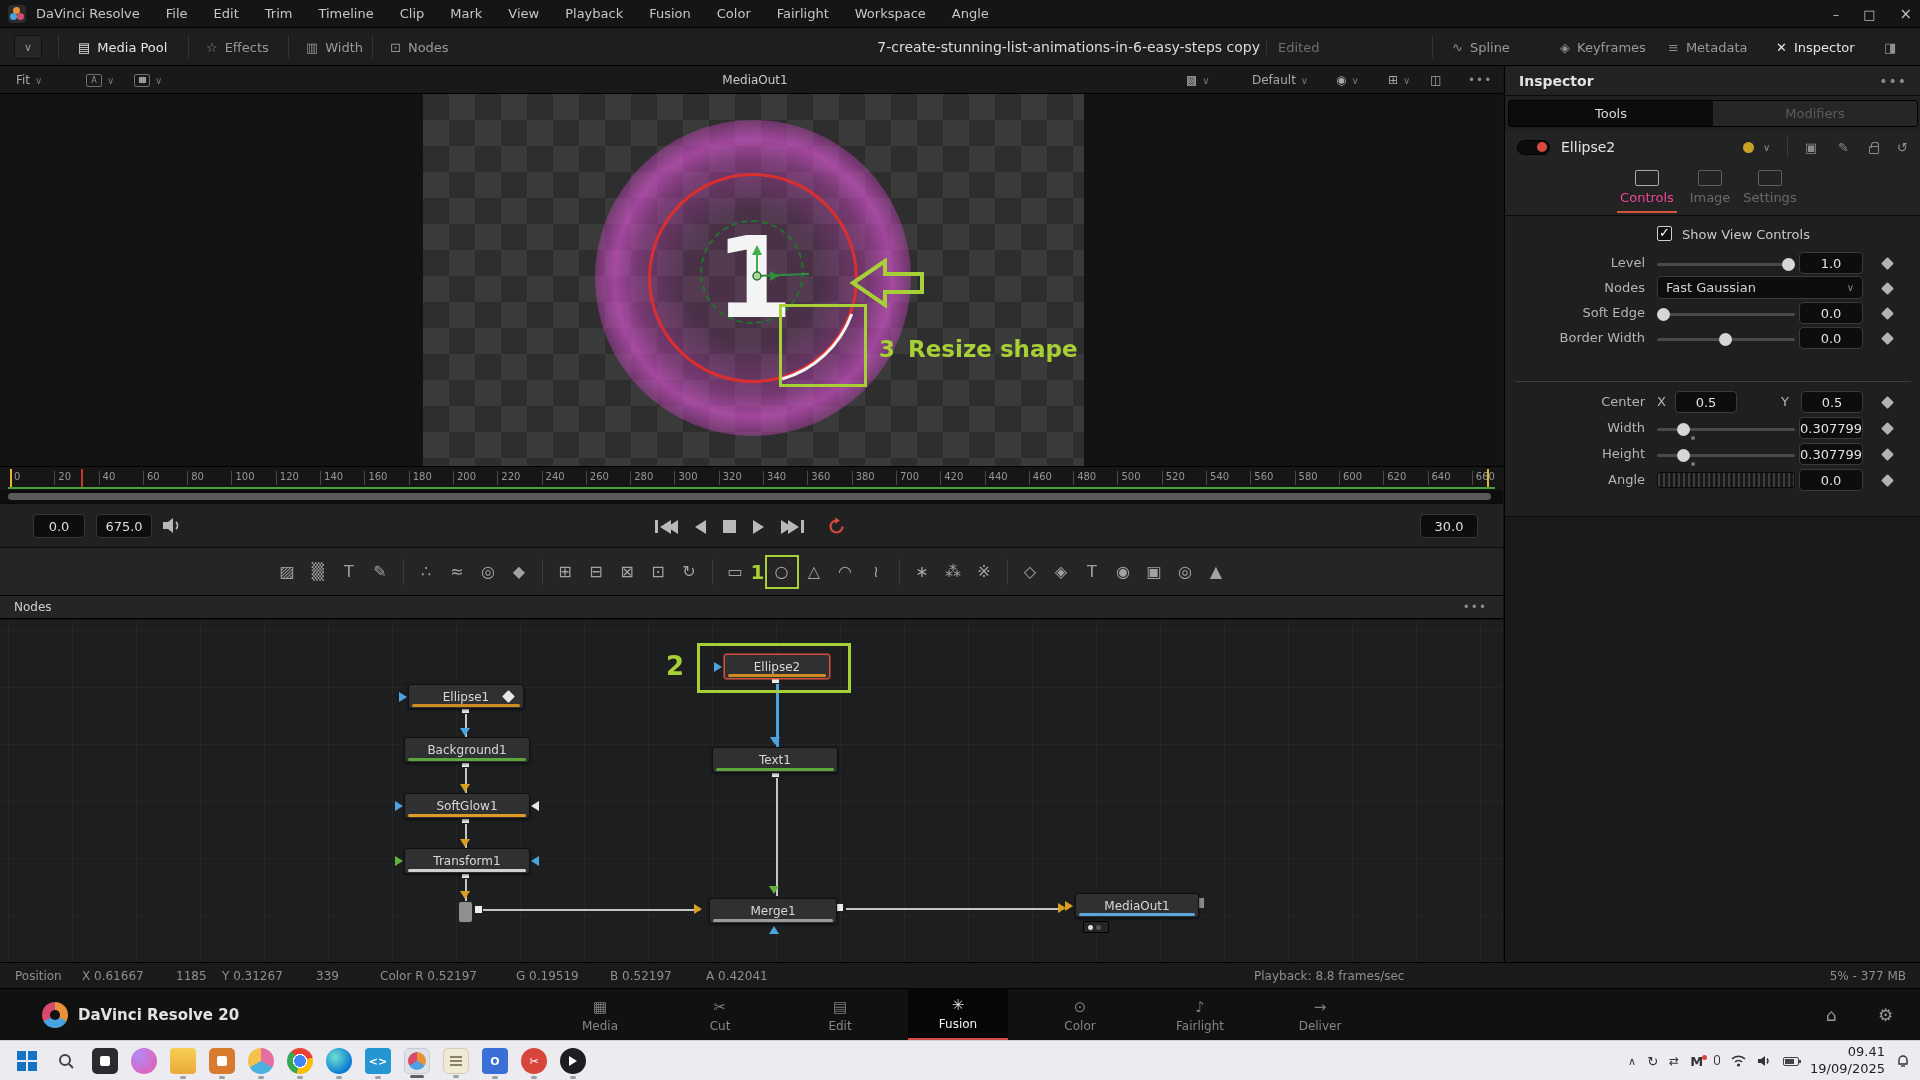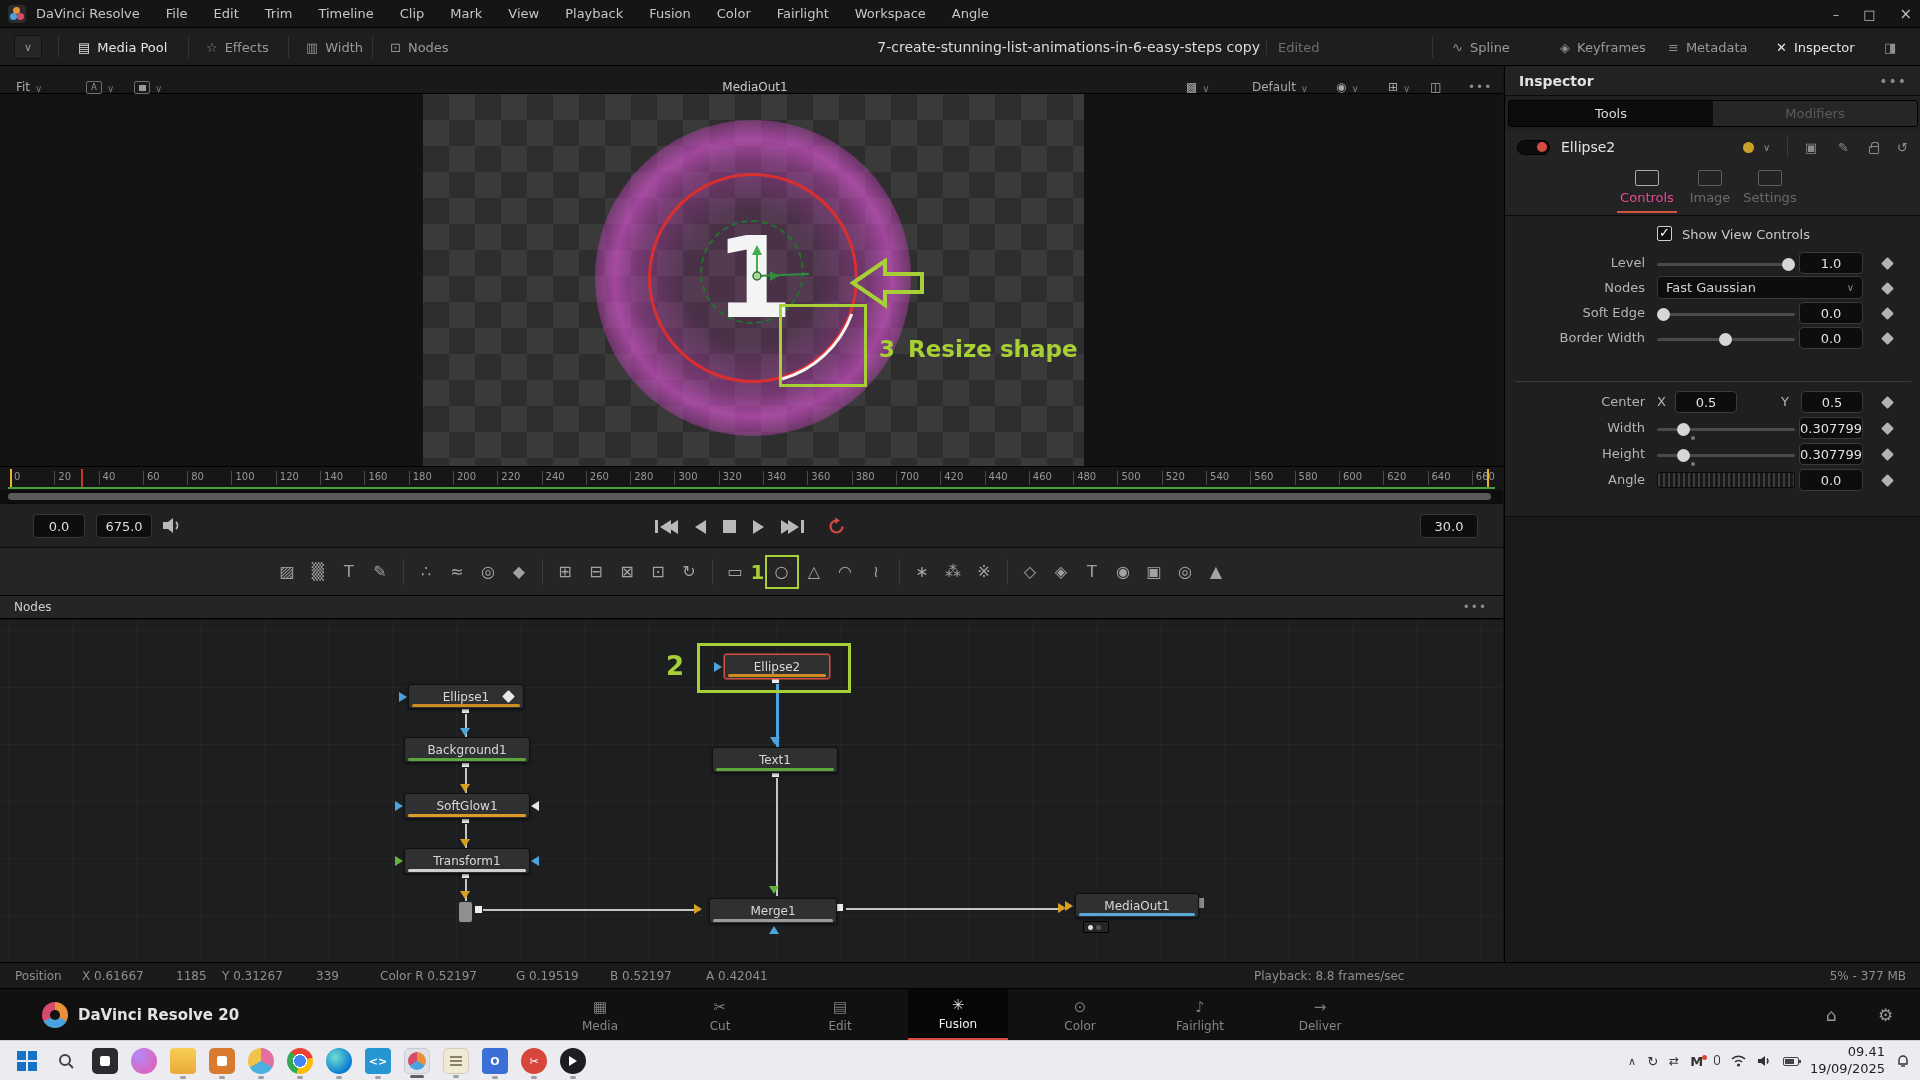--- a/index.html
+++ b/index.html
@@ -21,21 +21,21 @@
   .tbtn .ic{font-size:13px;color:#8f8f8f}
   .tbtn.active,.tbtn.active .ic{color:#e4e4e4}
   .vsep{position:absolute;top:8px;width:1px;height:22px;background:#333}
   .proj-title{position:absolute;top:0;height:38px;left:700px;width:560px;display:flex;align-items:center;justify-content:flex-end;font-size:14px;color:#dcdcdc}
   .edited{position:absolute;top:0;height:38px;left:1278px;display:flex;align-items:center;font-size:13px;color:#6e6e6e}
   .ddbtn{position:absolute;left:14px;top:7px;width:28px;height:24px;background:#262626;border:1px solid #111;border-radius:3px;color:#9a9a9a;font-size:11px;display:flex;align-items:center;justify-content:center}
 
   
   .viewer-pane{position:absolute;left:0;top:66px;width:1503px;height:896px;background:#141414}
   .viewer-header{position:absolute;left:0;top:0;width:1503px;height:28px;background:#191919;border-bottom:1px solid #000;font-size:12px;color:#a8a8a8}
-  .vh-item{position:absolute;top:0;height:28px;display:flex;align-items:flex-end;gap:5px}
+  .vh-item{position:absolute;top:0;height:28px;display:flex;align-items:center;gap:5px}
   .mini-box{width:16px;height:13px;border:1px solid #6f6f6f;border-radius:2px;font-size:8px;display:flex;align-items:center;justify-content:center;color:#9a9a9a}
   .mini-box .fill{width:7px;height:6px;background:#9a9a9a}
   .viewer-canvas{position:absolute;left:0;top:28px;width:1503px;height:372px;background:#131313;overflow:hidden}
   .comp{position:absolute;left:423px;top:0;width:661px;height:372px;
     background-color:#2e2e2e;
     background-image:linear-gradient(45deg,#3a3a3a 25%,transparent 25%,transparent 75%,#3a3a3a 75%),
                      linear-gradient(45deg,#3a3a3a 25%,transparent 25%,transparent 75%,#3a3a3a 75%);
     background-size:52px 52px;background-position:0 0,26px 26px}
   .glow{position:absolute;left:172px;top:26px;width:316px;height:316px;border-radius:50%;
     background:radial-gradient(circle,rgba(214,62,204,.16) 0 30%,rgba(222,72,212,.40) 52%,rgba(232,86,224,.62) 62%,rgba(220,70,210,.38) 70%,rgba(208,58,198,.12) 78%,transparent 87%)}

